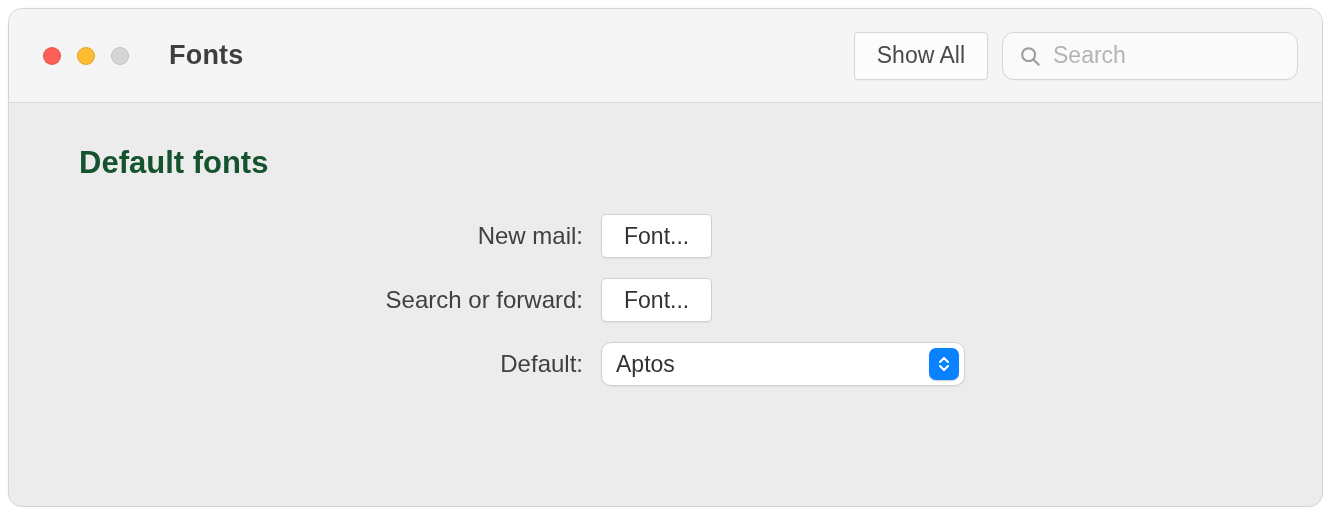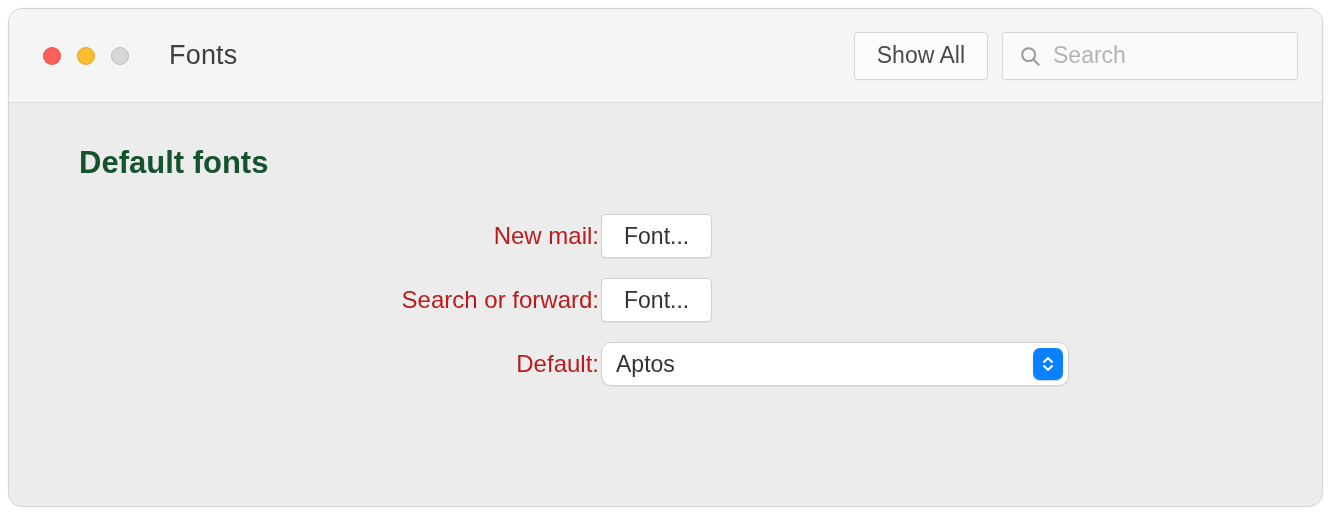--- a/index.html
+++ b/index.html
@@ -52,21 +52,21 @@
       background: #febc2e;
       border: 1px solid rgba(0,0,0,0.12);
     }
     .dot.gray {
       background: #d6d6d6;
       border: 1px solid rgba(0,0,0,0.1);
     }
     .title {
       margin-left: 40px;
       font-size: 27px;
-      font-weight: 400;
+      font-weight: 700;
       color: #3f3f3f;
       letter-spacing: 0.2px;
     }
     .titlebar-right {
       margin-left: auto;
       display: flex;
       align-items: center;
       gap: 14px;
     }
     .show-all-button {
@@ -78,21 +78,21 @@
       font-size: 23px;
       color: #4a4a4a;
       display: flex;
       align-items: center;
       cursor: pointer;
       box-shadow: 0 0.5px 0 rgba(0,0,0,0.05);
     }
     .search-wrap {
       width: 296px;
       height: 48px;
-      border-radius: 3px;
+      border-radius: 12px;
       border: 0.5px solid #d6d6d6;
       background: #fafafa;
       display: flex;
       align-items: center;
       padding: 0 16px;
       gap: 12px;
       box-shadow: 0 0.5px 0 rgba(0,0,0,0.05);
     }
     .search-icon {
       width: 22px;
@@ -126,39 +126,39 @@
     .form-row {
       display: flex;
       align-items: center;
       height: 46px;
       margin-bottom: 18px;
     }
     .form-label {
       width: 522px;
       text-align: right;
       font-size: 24px;
-      color: #b91c1c;
-      padding-right: 2px;
+      color: #404040;
+      padding-right: 18px;
     }
     .font-button {
       height: 44px;
       padding: 0 22px;
       border-radius: 5px;
       border: 0.5px solid #d0d0d0;
       background: #ffffff;
       font-size: 23px;
       color: #333333;
       display: flex;
       align-items: center;
       cursor: pointer;
       box-shadow: 0 1px 1px rgba(0,0,0,0.06);
     }
     .select-wrap {
       position: relative;
-      width: 468px;
+      width: 364px;
       height: 44px;
       border-radius: 10px;
       border: 0.5px solid #d0d0d0;
       background: #ffffff;
       display: flex;
       align-items: center;
       padding: 0 14px;
       cursor: pointer;
       box-shadow: 0 1px 1px rgba(0,0,0,0.06);
     }

